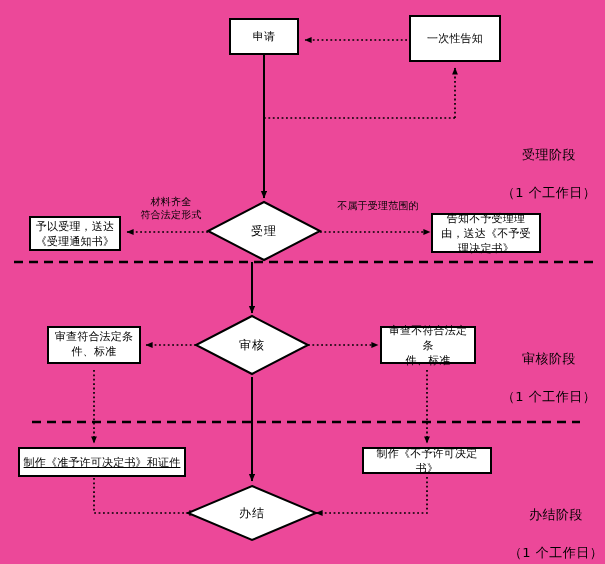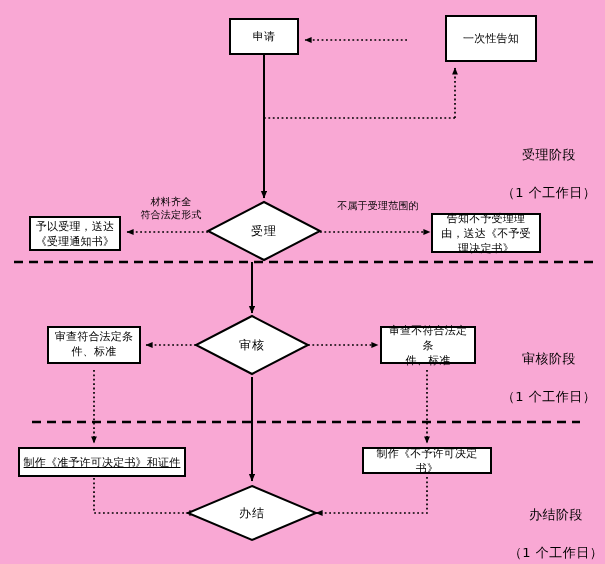--- a/index.html
+++ b/index.html
@@ -4,21 +4,21 @@
 <style>
   html,body{margin:0;padding:0;background:#ffffff;}
   body{
     font-family:"DejaVu Sans","Liberation Sans",sans-serif;
     -webkit-font-smoothing:none;
   }
   #stage{
     position:relative;
     width:605px;
     height:564px;
-    background:#f9a8d4;
+    background:#ec4899;
     overflow:hidden;
   }
   svg#wires{
     position:absolute;left:0;top:0;width:605px;height:564px;
     pointer-events:none;
   }
   .node{
     position:absolute;
     box-sizing:border-box;
     display:flex;
@@ -116,21 +116,21 @@
 
     <polygon points="264,202 320,231 264,260 208,231" fill="#fff" stroke="#000" stroke-width="2"></polygon>
     <polygon points="252,316 308,345 252,374 196,345" fill="#fff" stroke="#000" stroke-width="2"></polygon>
     <polygon points="252,486 316,513 252,540 188,513" fill="#fff" stroke="#000" stroke-width="2"></polygon>
   </svg>
 
   <div class="node box" style="left:229px;top:18px;width:70px;height:37px;">
     <span>申请</span>
   </div>
 
-  <div class="node box" style="left:409px;top:15px;width:92px;height:47px;margin-left:36px;">
+  <div class="node box" style="left:409px;top:15px;width:92px;height:47px;">
     <span>一次性告知</span>
   </div>
 
   <div class="node box" style="left:431px;top:213px;width:110px;height:40px;">
     <span>告知不予受理理由，送达《不予受理决定书》</span>
   </div>
 
   <div class="node box" style="left:29px;top:216px;width:92px;height:35px;white-space:pre-line;">
     <span>予以受理，送达
 《受理通知书》</span>

